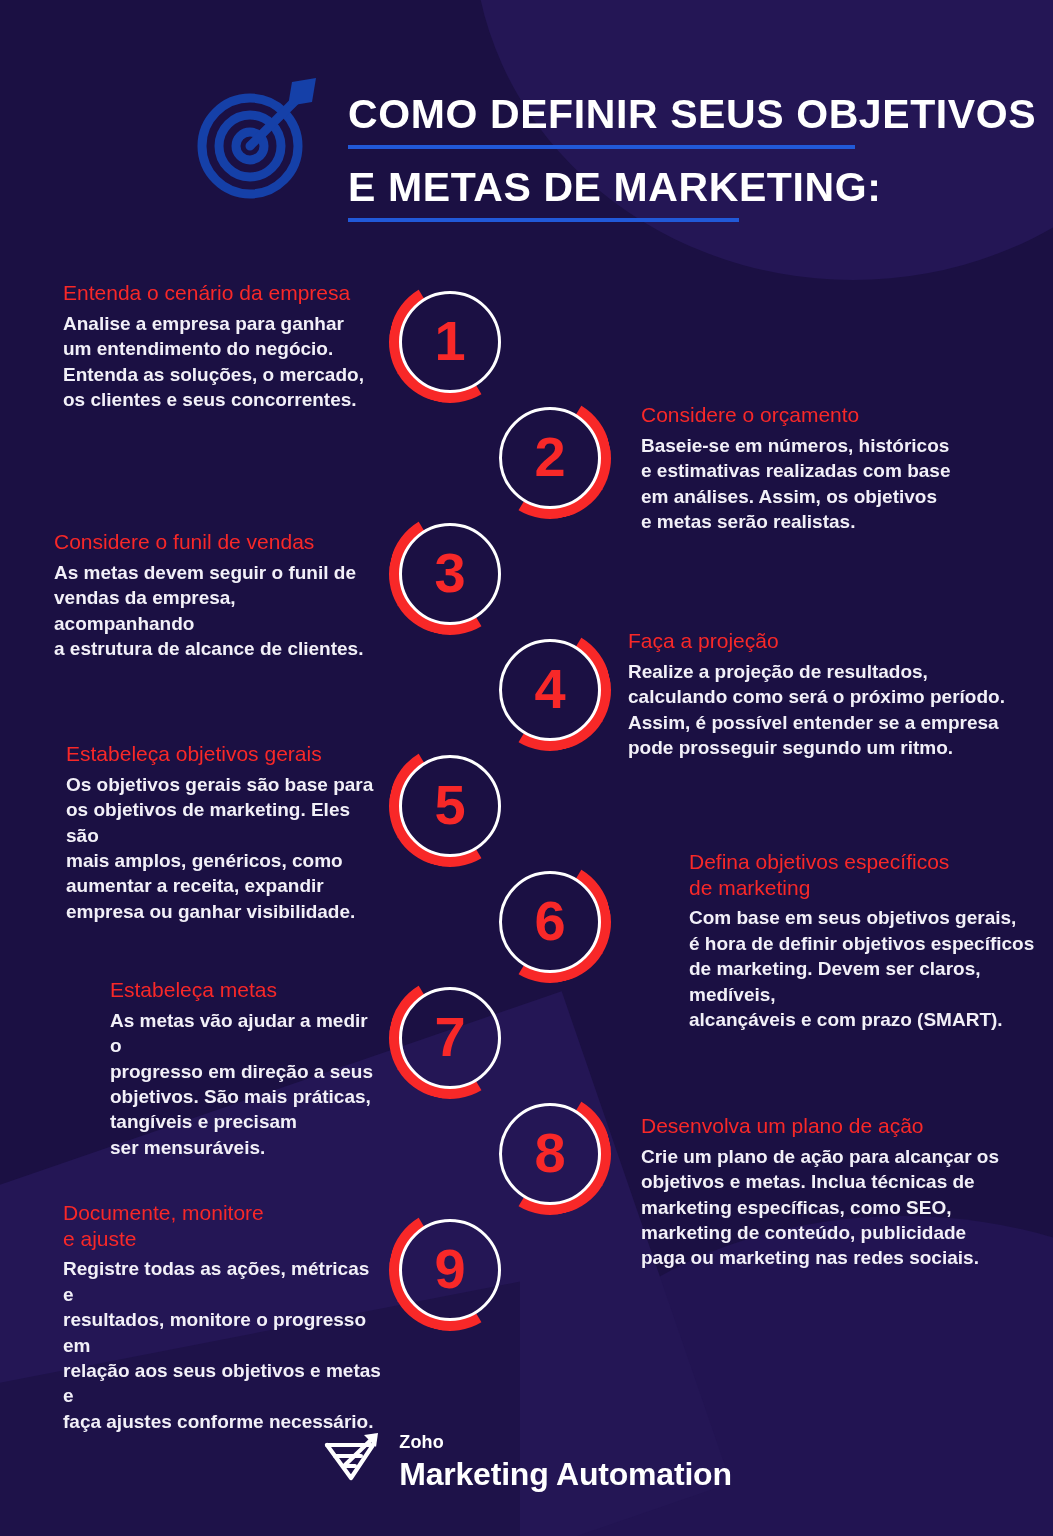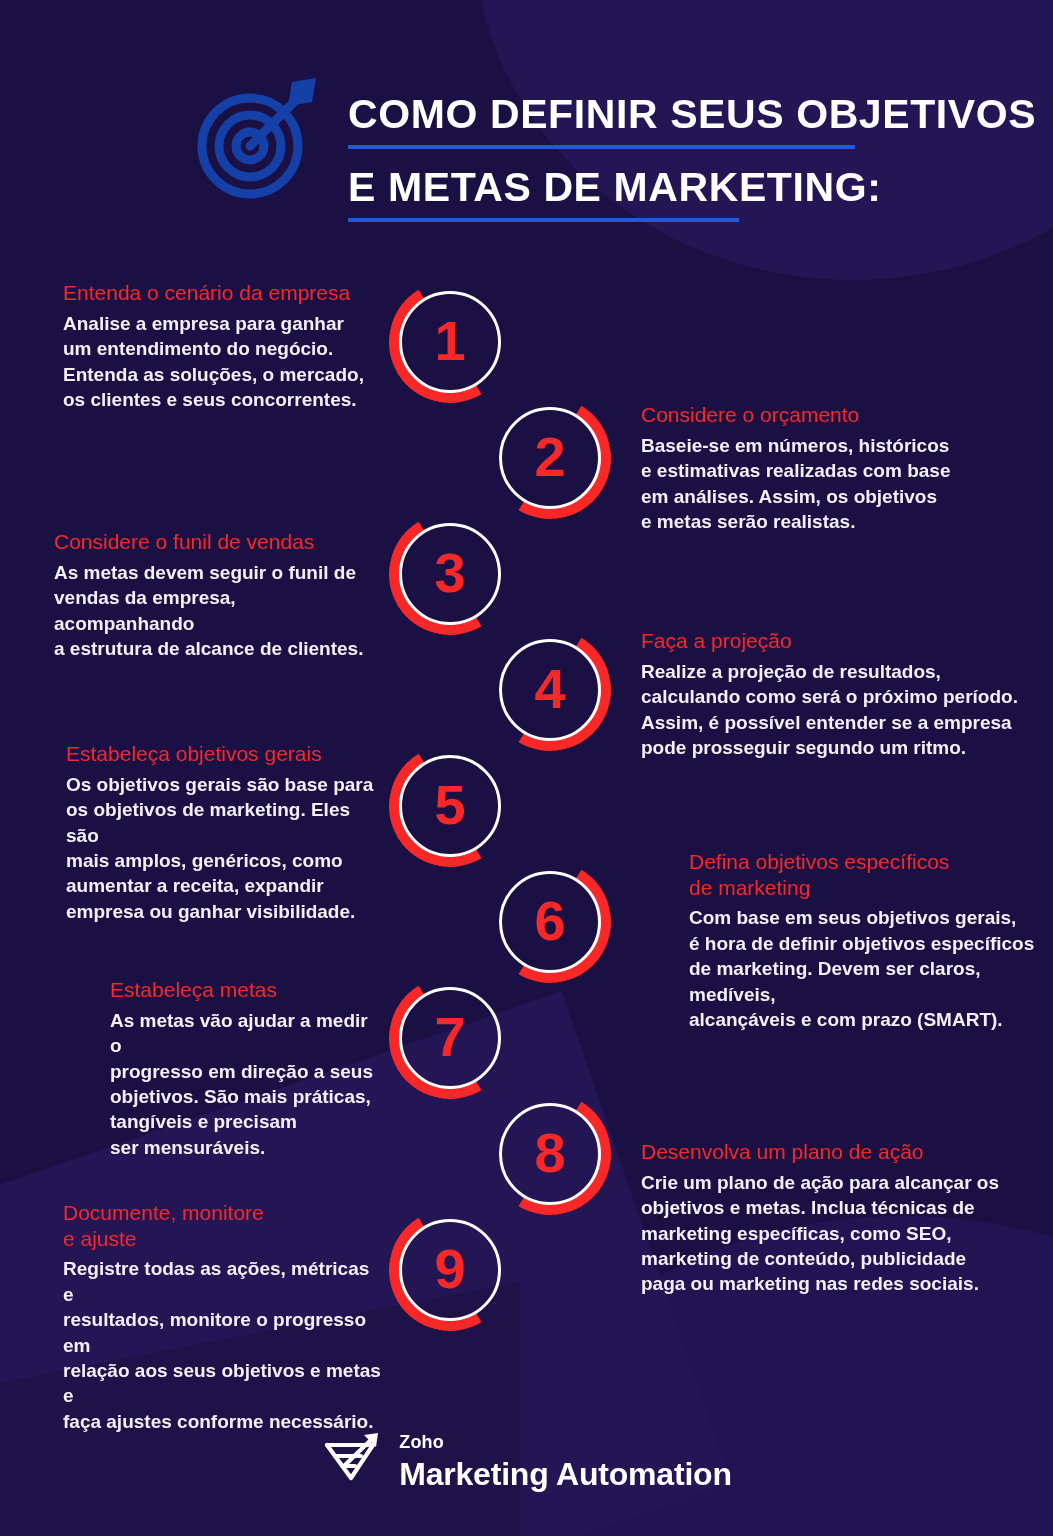--- a/index.html
+++ b/index.html
@@ -167,21 +167,21 @@
       <p class="body">As metas devem seguir o funil de
 vendas da empresa, acompanhando
 a estrutura de alcance de clientes.</p>
     </div>
 
     <div class="marker right" style="left:489px;top:629px;">
       <div class="arc"></div>
       <div class="ring"></div>
       <div class="num">4</div>
     </div>
-    <div class="txt" style="left:641px;top:628px;width:380px;">
+    <div class="txt" style="left:628px;top:628px;width:380px;">
       <p class="head">Faça a projeção</p>
       <p class="body">Realize a projeção de resultados,
 calculando como será o próximo período.
 Assim, é possível entender se a empresa
 pode prosseguir segundo um ritmo.</p>
     </div>
 
     <div class="marker left" style="left:389px;top:745px;">
       <div class="arc"></div>
       <div class="ring"></div>
@@ -222,21 +222,21 @@
 objetivos. São mais práticas,
 tangíveis e precisam
 ser mensuráveis.</p>
     </div>
 
     <div class="marker right" style="left:489px;top:1093px;">
       <div class="arc"></div>
       <div class="ring"></div>
       <div class="num">8</div>
     </div>
-    <div class="txt" style="left:641px;top:1139px;width:380px;">
+    <div class="txt" style="left:641px;top:1113px;width:380px;">
       <p class="head">Desenvolva um plano de ação</p>
       <p class="body">Crie um plano de ação para alcançar os
 objetivos e metas. Inclua técnicas de
 marketing específicas, como SEO,
 marketing de conteúdo, publicidade
 paga ou marketing nas redes sociais.</p>
     </div>
 
     <div class="marker left" style="left:389px;top:1209px;">
       <div class="arc"></div>

